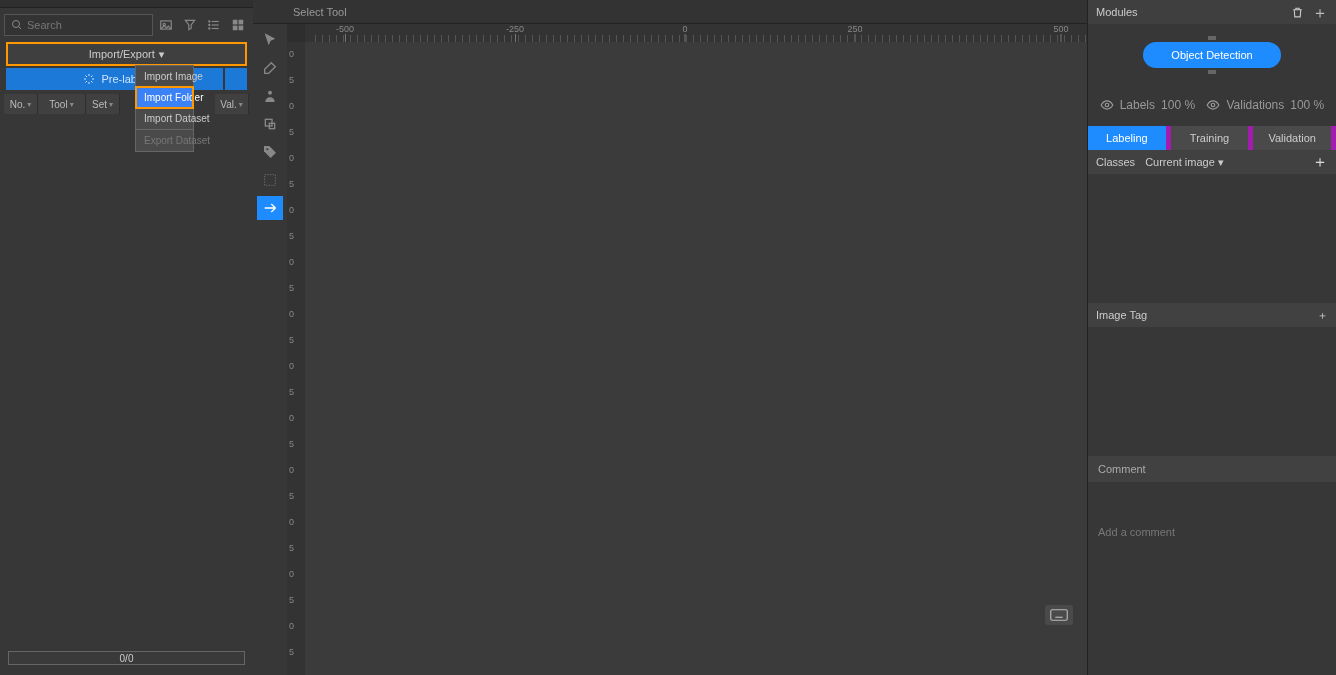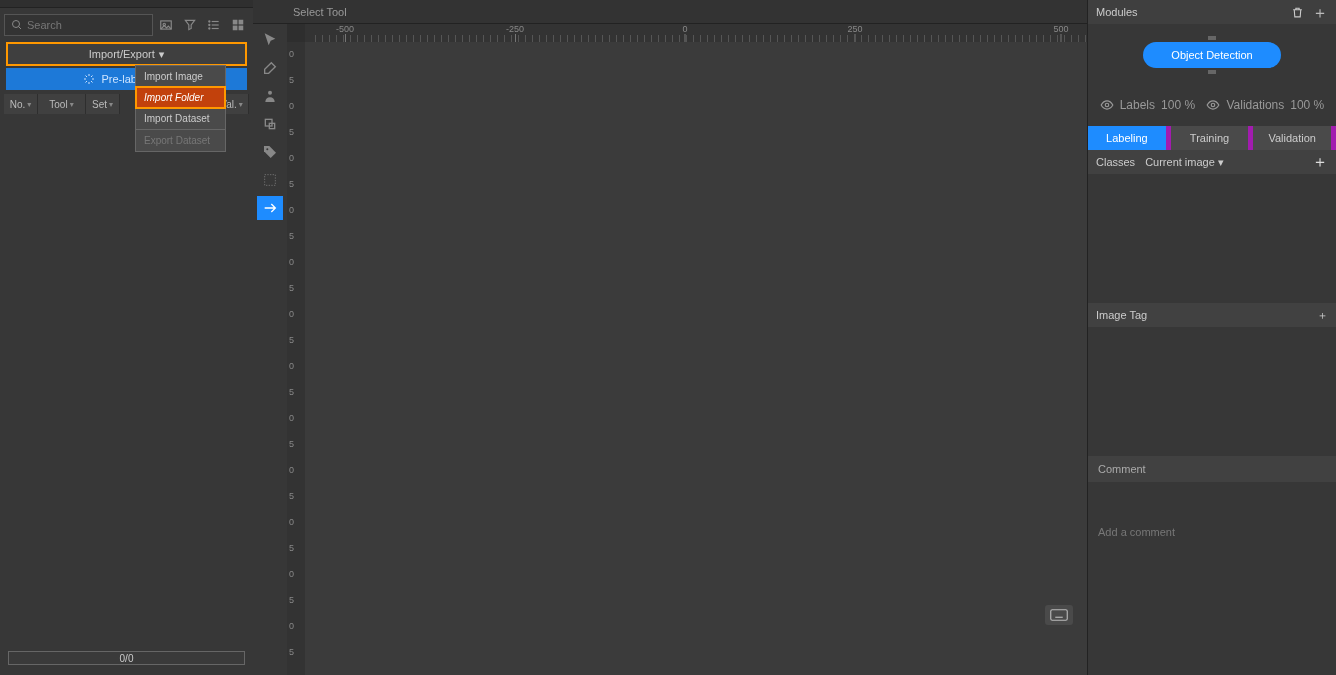--- a/index.html
+++ b/index.html
@@ -12,23 +12,23 @@
 .search-row { display: flex; align-items: center; padding: 4px 6px 4px 4px; gap: 4px; height: 34px; }
 .search-box { flex: 1; display: flex; align-items: center; background: #333; border: 1px solid #555; height: 22px; padding: 0 6px; color: #888; }
 .search-box svg { flex: none; }
 .search-box span { margin-left: 4px; color: #777; }
 .search-icons { display: flex; gap: 6px; align-items: center; }
 .search-icons .ic { width: 18px; height: 18px; display: flex; align-items: center; justify-content: center; color: #888; }
 
 .import-export-bar { height: 24px; margin: 0 6px; border: 2px solid #ff9800; display: flex; align-items: center; justify-content: center; color: #ccc; background: #3f3f3f; position: relative; }
 .import-export-bar .caret { margin-left: 4px; }
 
-.dropdown-menu { position: absolute; left: 135px; top: 65px; width: 91px; background: #4a4a4a; border: 1px solid #666; z-index: 50; }
+.dropdown-menu { position: absolute; left: 135px; top: 65px; width: 59px; background: #4a4a4a; border: 1px solid #666; z-index: 50; }
 .dropdown-menu .menu-item { height: 21px; display: flex; align-items: center; padding: 0 8px; color: #ccc; font-size: 10px; white-space: nowrap; }
-.dropdown-menu .menu-item.highlight-outline { background: #c2410c; color: #fff; position: relative; font-style: italic; }
+.dropdown-menu .menu-item.highlight-outline { background: #3b82f6; color: #fff; position: relative; }
 .dropdown-menu .menu-item.highlight-outline::before { content: ""; position: absolute; inset: -1px; border: 2px solid #ff9800; pointer-events: none; }
 .dropdown-menu .menu-item.disabled { color: #777; }
 .dropdown-menu .sep { height: 1px; background: #666; }
 
 .prelabel-row { display: flex; margin: 2px 6px 0 6px; height: 22px; gap: 2px; }
 .prelabel-btn { flex: 1; background: #1d79d8; color: #cde4ff; display: flex; align-items: center; justify-content: center; gap: 6px; font-size: 11px; }
 .prelabel-handle { width: 22px; background: #1d79d8; }
 
 .table-header { display: flex; margin: 4px 4px 0 4px; height: 20px; }
 .table-header .th { background: #404040; color: #bbb; font-size: 10px; display: flex; align-items: center; justify-content: center; border-right: 1px solid #2e2e2e; padding: 0 6px; white-space: nowrap; }

